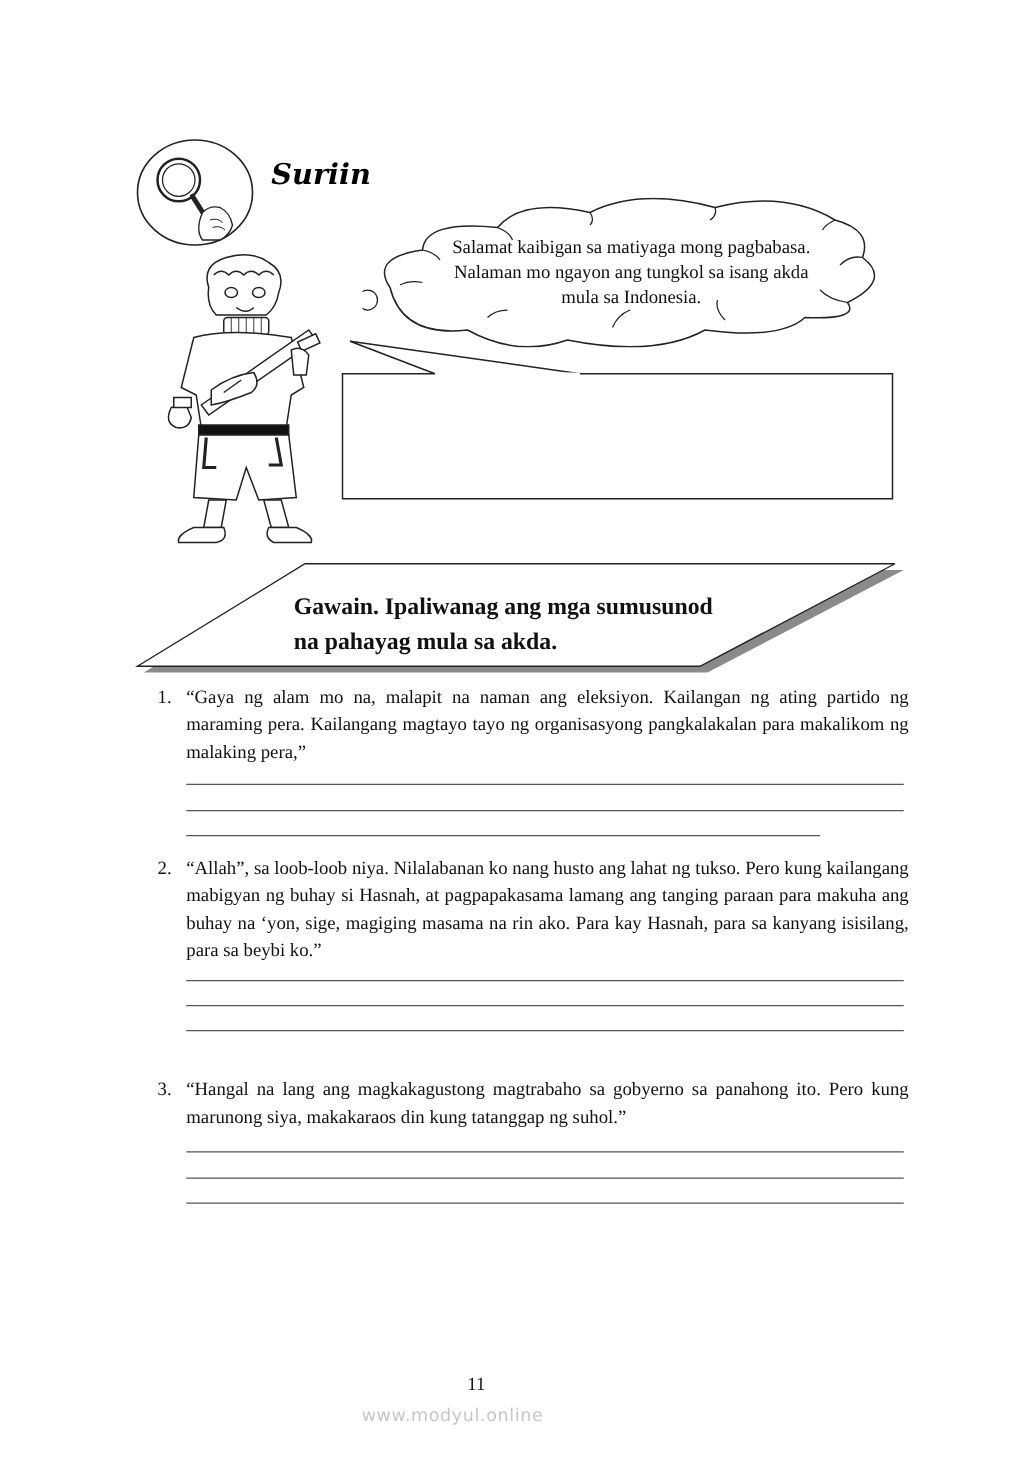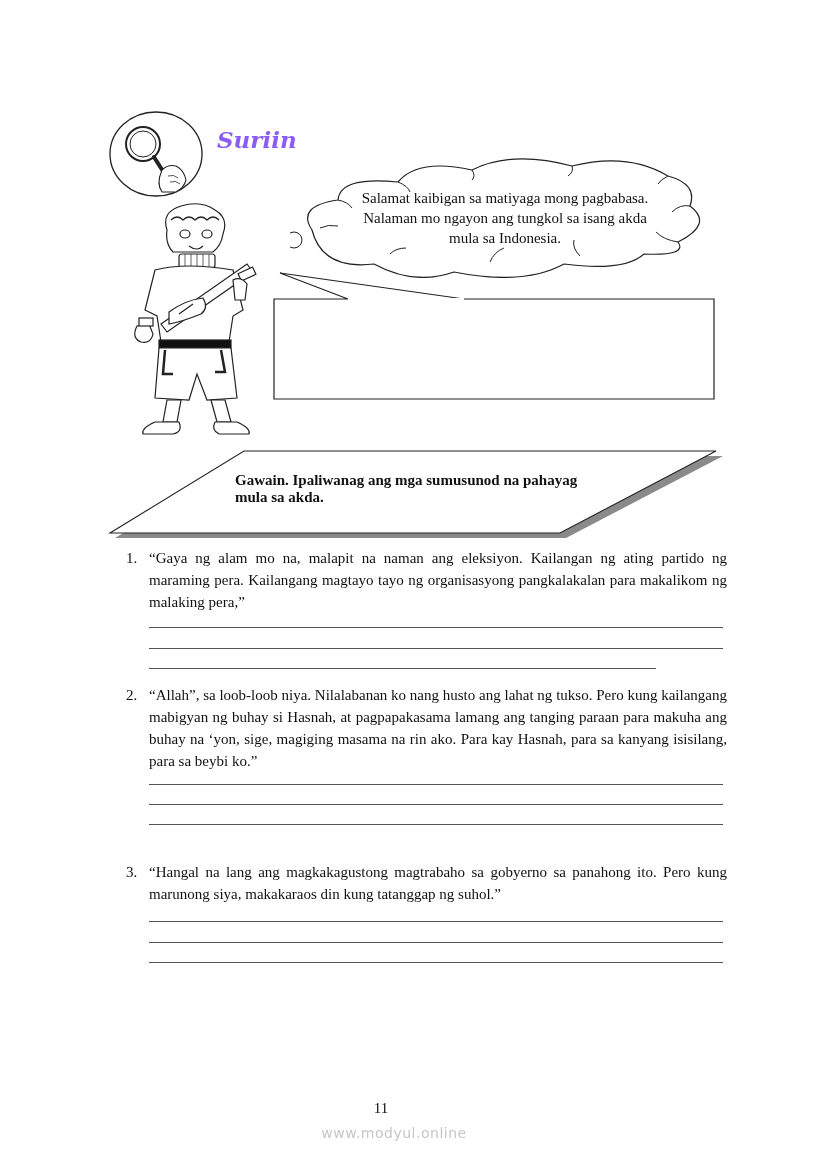--- a/index.html
+++ b/index.html
@@ -3,49 +3,49 @@
 <meta charset="utf-8">
 <style>
   html, body { margin: 0; padding: 0; background: #ffffff; }
   body { width: 826px; height: 1169px; position: relative; overflow: hidden;
          font-family: "Liberation Serif", serif; color: #111; }
   .abs { position: absolute; }
 
   
   .icon-circle { left: 108px; top: 110px; width: 96px; height: 88px; }
   .section-title { left: 217px; top: 126px; font-family: "DejaVu Serif", serif;
-                   font-weight: bold; font-style: italic; font-size: 23px; color: #8b5cf6; }
+                   font-weight: bold; font-style: italic; font-size: 23px; color: #000000; }
 
   
   .character { left: 115px; top: 200px; width: 160px; height: 240px; }
 
   
   .cloud { left: 290px; top: 158px; width: 430px; height: 120px; }
   .cloud-text { left: 355px; top: 188px; width: 300px; text-align: center;
                 font-size: 15px; line-height: 20px; }
 
   
   .speech-svg { left: 270px; top: 265px; width: 450px; height: 140px; }
   .speech-text { left: 284px; top: 304px; width: 420px; font-size: 15px; line-height: 20px; }
   .speech-text p { margin: 0 0 8px 0; text-indent: 14px; }
 
   
   .banner-svg { left: 108px; top: 445px; width: 615px; height: 95px; }
   .banner-text { left: 235px; top: 472px; width: 360px; font-weight: bold;
-                 font-size: 15px; line-height: 17px; }
+                 font-size: 19px; line-height: 28px; }
 
   
   .q { left: 126px; width: 601px; font-size: 15px; line-height: 22px; }
   .q .num { position: absolute; left: 0; top: 0; width: 22px; }
   .q .body { margin-left: 23px; text-align: justify; }
   .line { position: absolute; height: 0; border-top: 1px solid #555; }
 
   .page-num { left: 0; width: 762px; top: 1100px; text-align: center; font-size: 15px; }
   .watermark { left: 0; width: 724px; top: 1125px; text-align: center;
-               font-family: "DejaVu Sans", sans-serif; font-size: 14px; color: #c6c6c6; letter-spacing: 0.5px; padding-left: 32px; }
+               font-family: "DejaVu Sans", sans-serif; font-size: 14px; color: #c6c6c6; letter-spacing: 0.5px; }
 </style>
 </head>
 <body>
 
 <svg class="abs icon-circle" viewBox="0 0 96 88">
   <ellipse cx="48" cy="44" rx="46" ry="42" fill="#fff" stroke="#222" stroke-width="1.3"></ellipse>
   <circle cx="35" cy="34" r="17" fill="#fff" stroke="#222" stroke-width="2"></circle>
   <circle cx="35" cy="34" r="13" fill="none" stroke="#222" stroke-width="1"></circle>
   <path d="M46 47 L58 66" stroke="#222" stroke-width="4" stroke-linecap="round"></path>
   <path d="M54 60 q6 -6 14 -4 q8 4 10 14 q-2 8 -10 12 l-14 0 q-6 -8 0 -22" fill="#fff" stroke="#222" stroke-width="1.1"></path>

